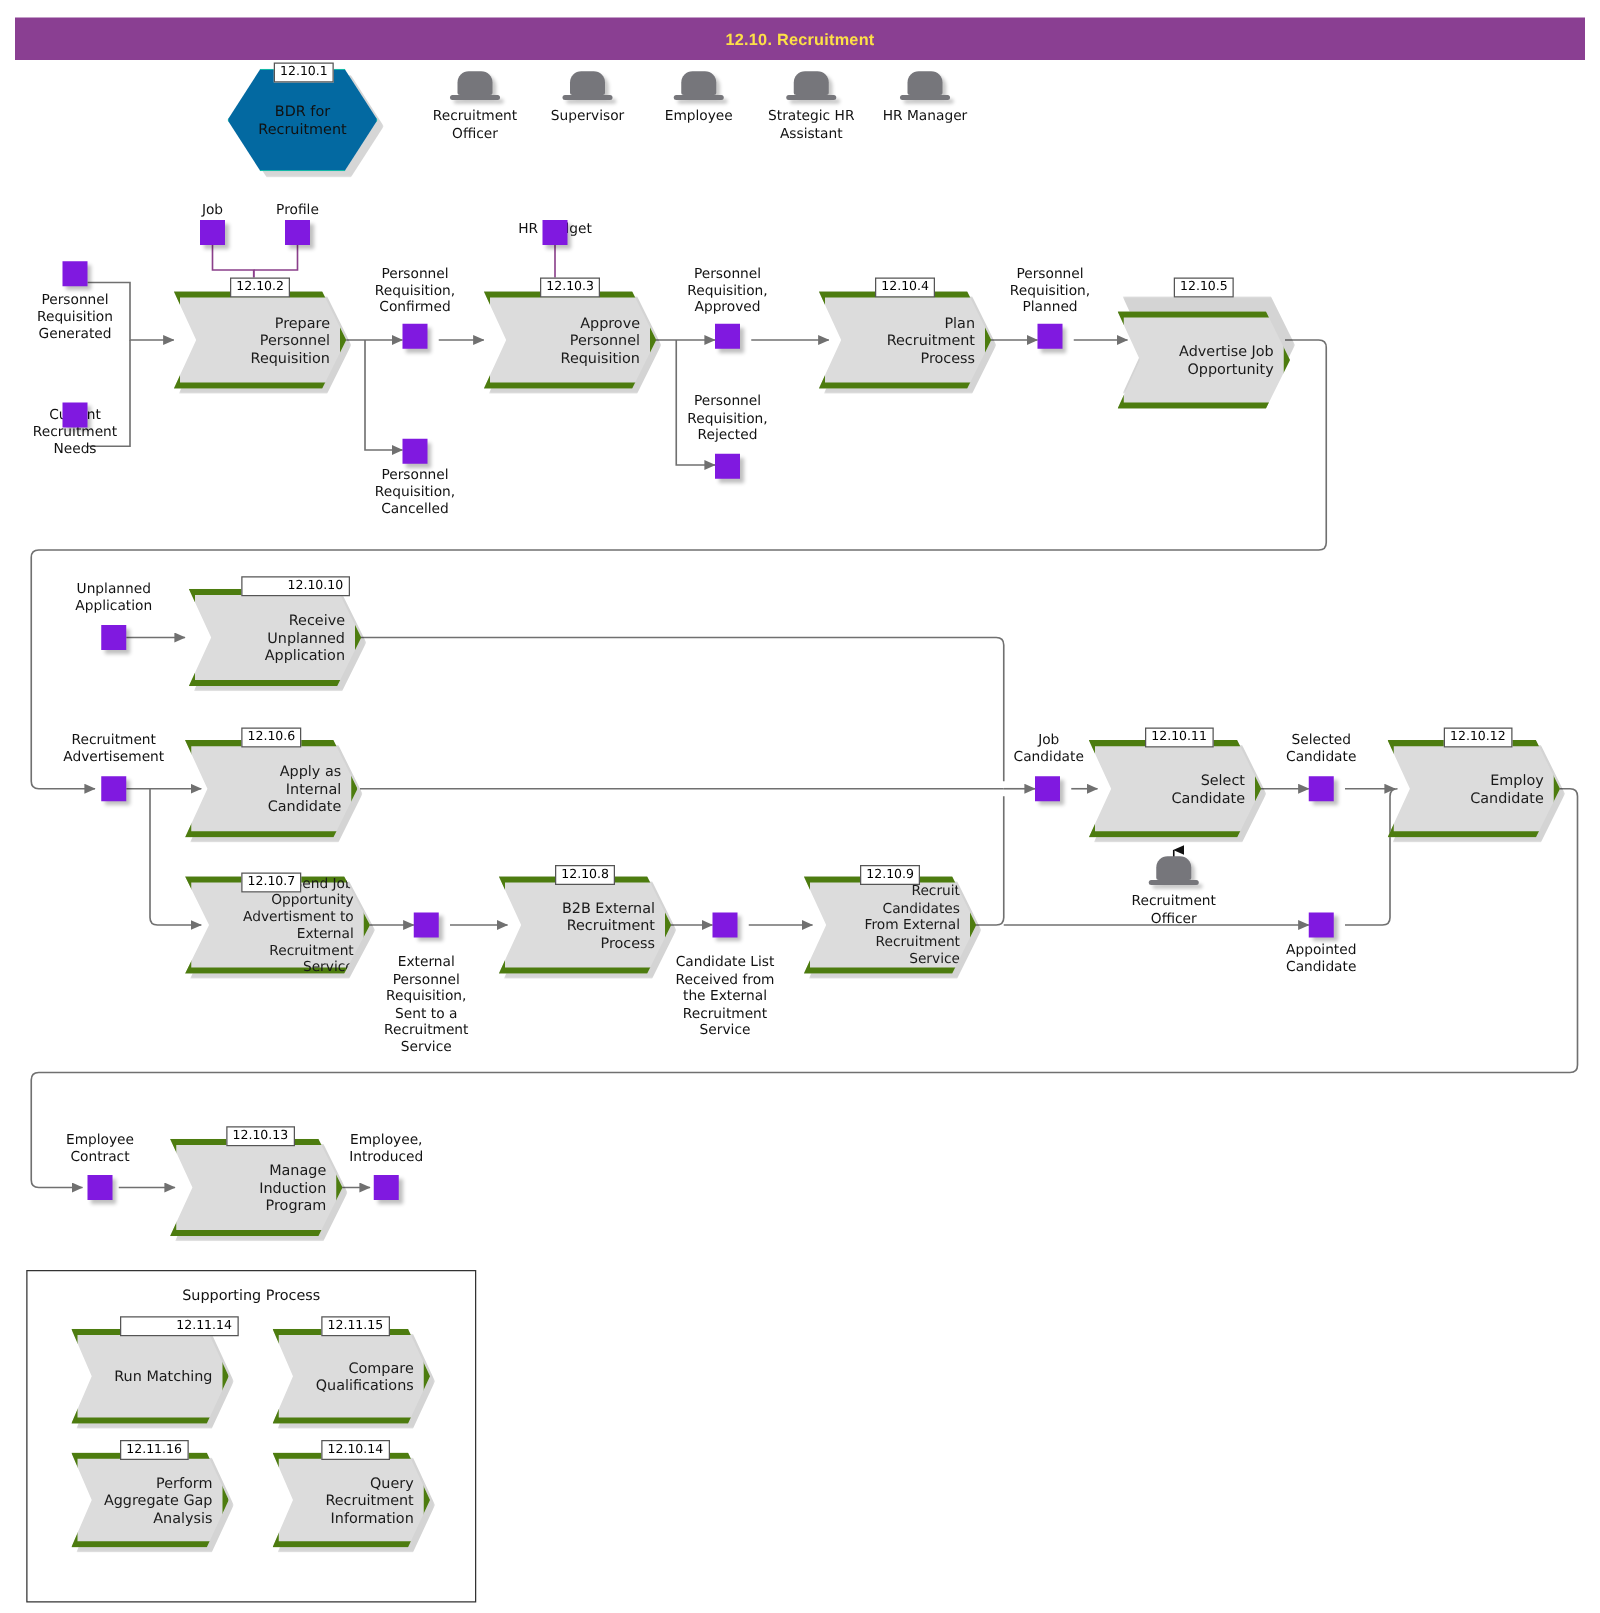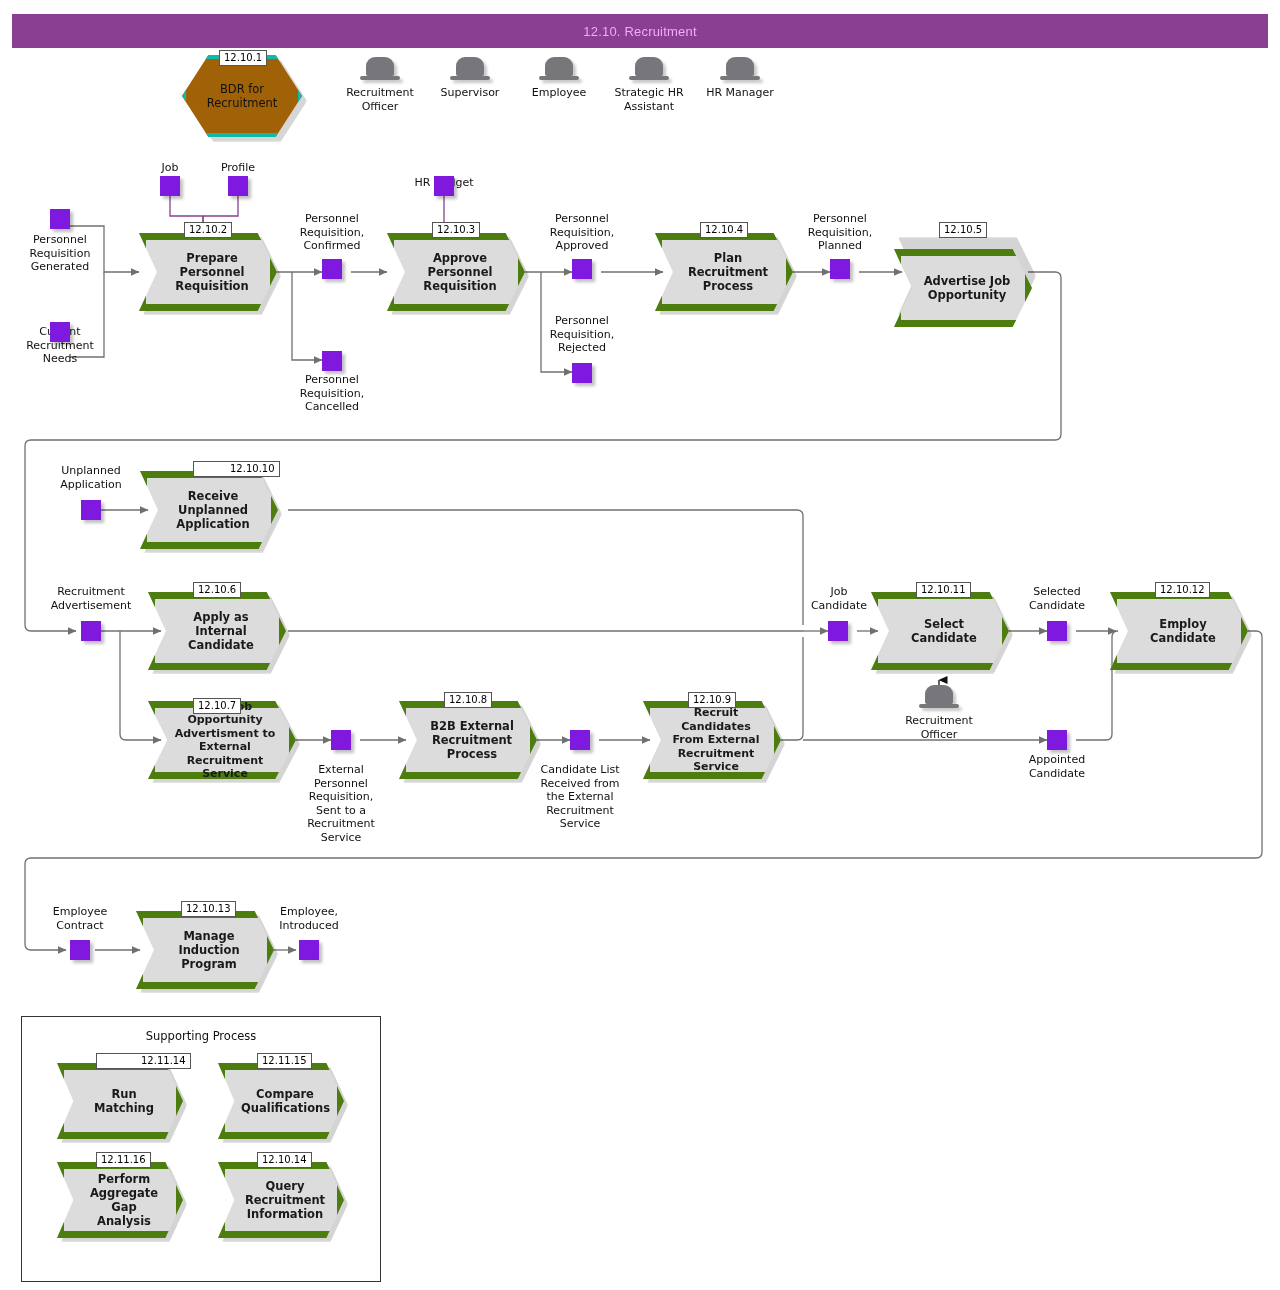--- a/index.html
+++ b/index.html
@@ -18,53 +18,52 @@
 
   
   .titlebar{
     position:absolute;
     left:12px; top:14px;
     width:1256px; height:34px;
     background:#8A3F92;
     display:flex; align-items:center; justify-content:center;
   }
   .titlebar .t{
-    color:#f0abfc;
+    color:#fde047;
     font-size:13px;
-    font-weight:normal;
+    font-weight:bold;
     font-family:"Liberation Sans", sans-serif;
     letter-spacing:.2px;
   }
 
   
   #wires{
     position:absolute; left:0; top:0;
     width:1280px; height:1290px;
     pointer-events:none;
   }
 
   
   .node{position:absolute;}
 
   
   .chev{
     position:absolute;
     box-sizing:border-box;
     background:#DCDCDC;
-    border:7px solid #4d7c0f;
+    border:5px solid #4d7c0f;
     clip-path:polygon(0 0, 86% 0, 100% 50%, 86% 100%, 0 100%, 13% 50%);
     display:flex;
     align-items:center;
     justify-content:center;
-    text-align:center;
+    text-align:right;
     color:#1a1a1a;
     font-size:11.5px;
     line-height:14px;
     padding:0 8px 0 16px;
-    font-weight:bold;
   }
   .chev .lbl{ width:100%; }
   .chevwrap{ position:absolute; }
   .chevshadow{
     position:absolute;
     background:rgba(0,0,0,.17);
     clip-path:polygon(0 0, 86% 0, 100% 50%, 86% 100%, 0 100%, 13% 50%);
     left:4px; top:4px;
     filter:blur(1px);
   }
@@ -99,22 +98,22 @@
     color:#111;
     white-space:pre-line;
     z-index:3;
   }
 
   
   .hexwrap{position:absolute;}
   .hex{
     position:absolute; left:0; top:0;
     width:100%;height:100%;
-    background:#a16207;
-    border:4px solid #14b8a6;
+    background:#0369a1;
+    border:1px solid #14b8a6;
     box-sizing:border-box;
     clip-path:polygon(22% 0, 78% 0, 100% 50%, 78% 100%, 22% 100%, 0 50%);
     display:flex;align-items:center;justify-content:center;
     text-align:center;
     font-size:11.5px;line-height:14px;color:#111;
   }
   .hexshadow{
     position:absolute; left:5px; top:5px;
     width:100%;height:100%;
     background:rgba(0,0,0,.16);
@@ -387,21 +386,21 @@
       <span class="lbl" style="white-space:pre-line;">Advertise Job
 Opportunity</span>
     </div>
   </div>
   <div class="idbadge" style="left:939px;top:222px;">12.10.5</div>
 
   <div class="obj" style="left:81px;top:500px;"></div>
   <div class="objlabel" style="left:41px;top:464px;width:100px;">Unplanned
 Application</div>
 
-  <div class="chevwrap node" style="left:140px;top:471px;width:138px;height:78px;">
+  <div class="chevwrap node" style="left:151px;top:471px;width:138px;height:78px;">
     <div class="chevshadow" style="width:138px;height:78px;"></div>
     <div class="chev" style="left:0;top:0;width:138px;height:78px;">
       <span class="lbl" style="white-space:pre-line;">Receive
 Unplanned
 Application</span>
     </div>
   </div>
   <div class="idbadge" style="left:193px;top:461px;padding-left:36px;">12.10.10</div>
 
   <div class="obj" style="left:81px;top:621px;"></div>

